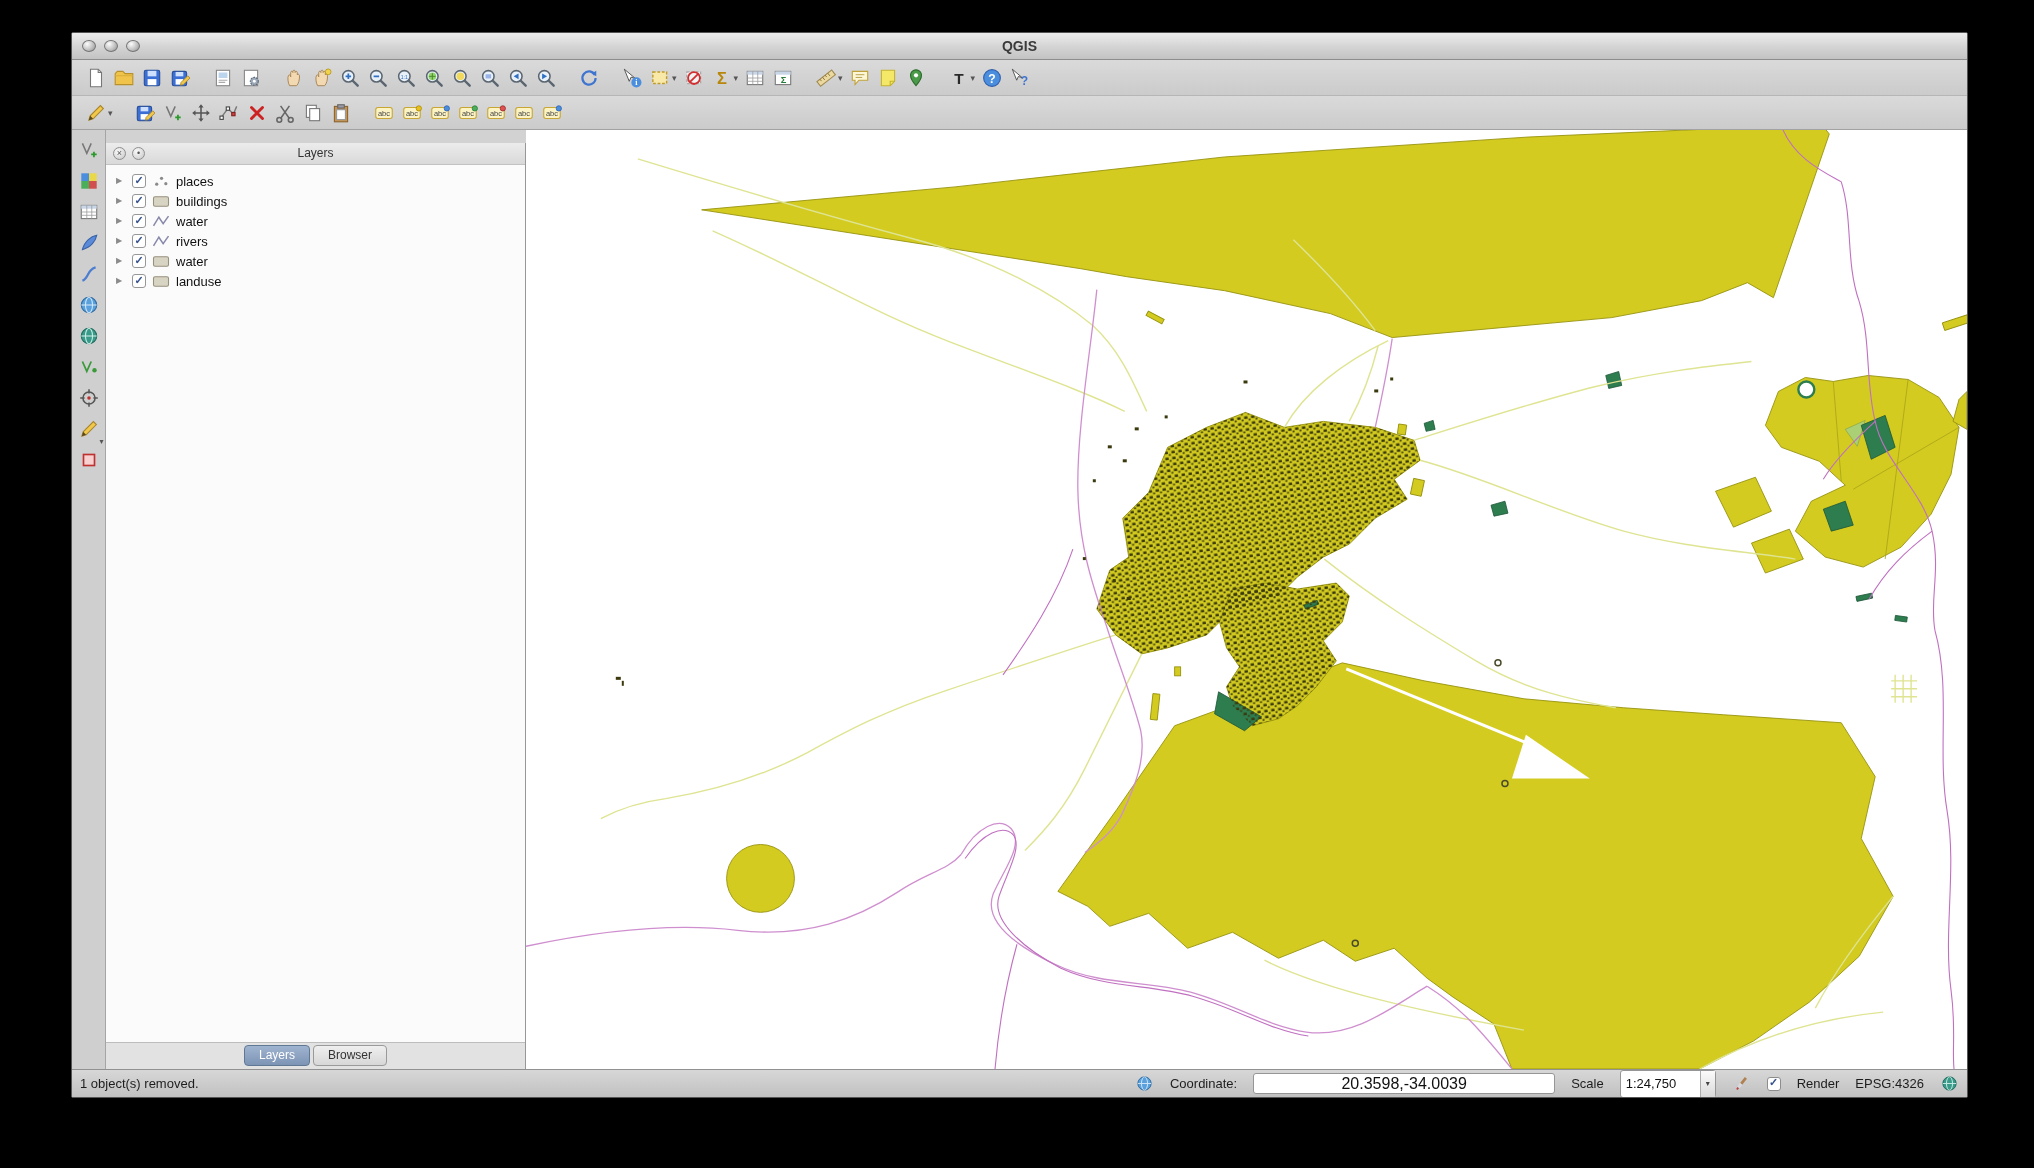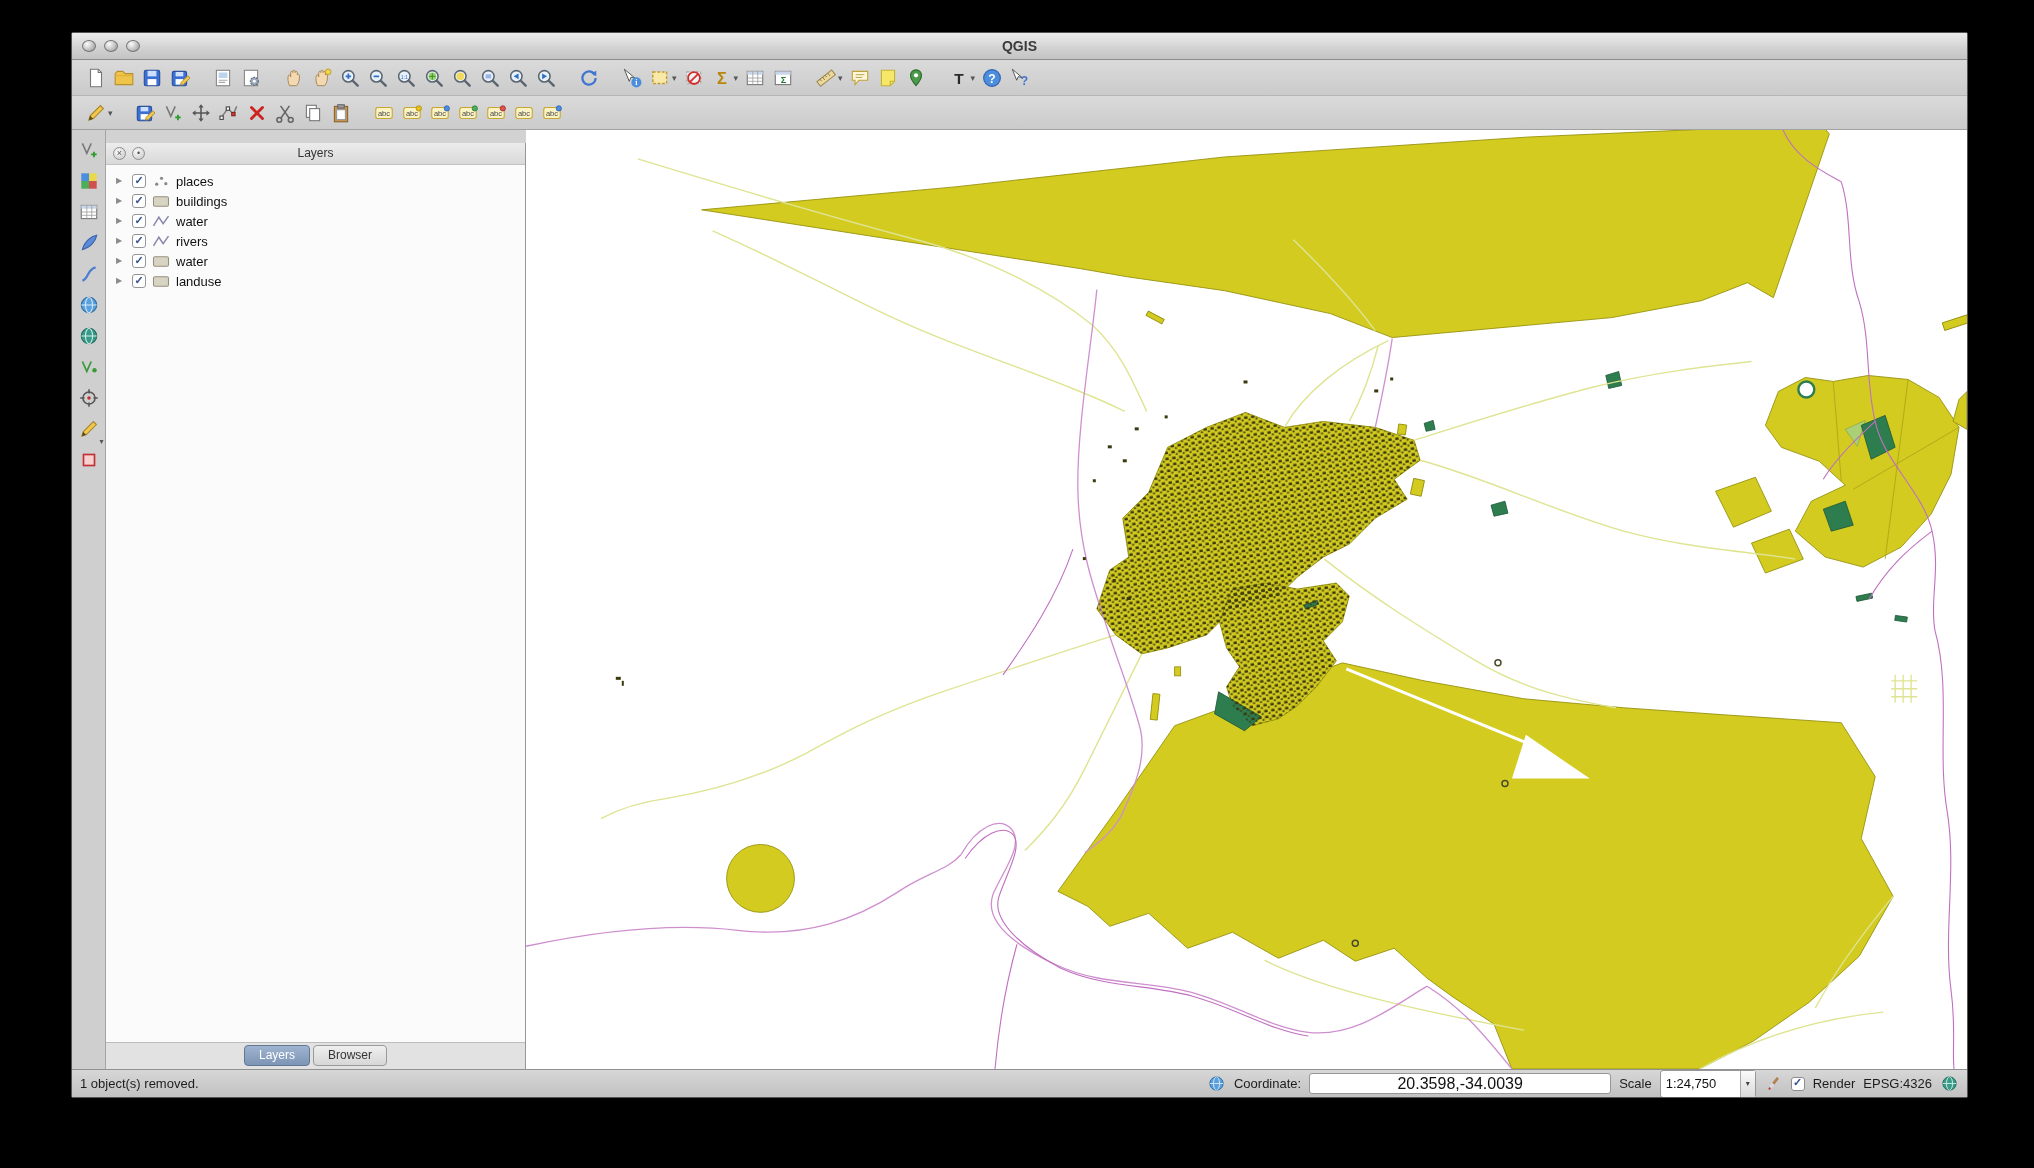--- a/index.html
+++ b/index.html
@@ -52,21 +52,21 @@
   .dock-tabs{height:24px;display:flex;justify-content:center;align-items:flex-start;gap:3px;background:#e2e2e2;
              border-top:1px solid #bdbdbd;padding-top:2px;}
   .dock-tab{font-size:12px;padding:2px 14px 3px;border:1px solid #9a9a9a;border-radius:4px;
             background:linear-gradient(#efefef,#d7d7d7);color:#333;}
   .dock-tab[data-active="true"]{background:linear-gradient(#9fb4cf,#7d94b5);color:#fff;border-color:#617895;}
   
   .map{position:absolute;left:454px;top:97px;right:0;bottom:28px;background:#fff;}
   .map svg{display:block;width:100%;height:100%;}
   
   .statusbar{position:absolute;left:0;right:0;bottom:0;height:28px;background:linear-gradient(#d7d7d7,#c1c1c1);
-             border-top:1px solid #919191;display:flex;align-items:center;padding:0 8px;font-size:13px;color:#1d1d1d;gap:8px;box-sizing:border-box;}
+             border-top:1px solid #919191;display:flex;align-items:center;padding:0 8px;font-size:13px;color:#1d1d1d;gap:16px;box-sizing:border-box;}
   .spacer{flex:1;}
   .coord-input{width:300px;height:19px;background:#fff;border:1px solid #969696;border-radius:3px;
                text-align:center;font-size:16px;line-height:19px;color:#111;}
   .scale-combo{width:96px;height:28px;background:#fff;border:1px solid #969696;border-radius:3px;
                display:flex;align-items:center;font-size:13px;padding-left:5px;box-sizing:border-box;color:#111;}
   .combo-arrow{margin-left:auto;width:14px;height:100%;border-left:1px solid #ababab;
                background:linear-gradient(#fbfbfb,#d9d9d9);display:flex;align-items:center;justify-content:center;
                font-size:8px;color:#444;}
   .combo-arrow::after{content:"▾";}
   .status-check{width:14px;height:14px;background:#fff;border:1px solid #8d8d8d;border-radius:3px;box-sizing:border-box;

